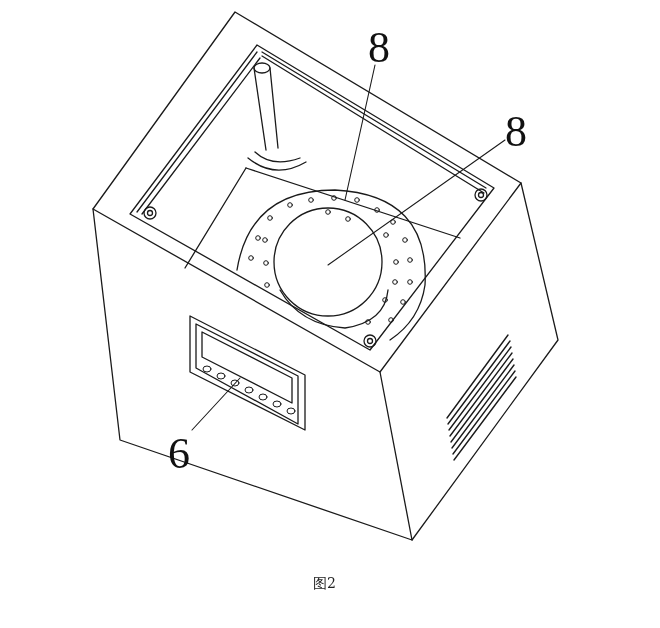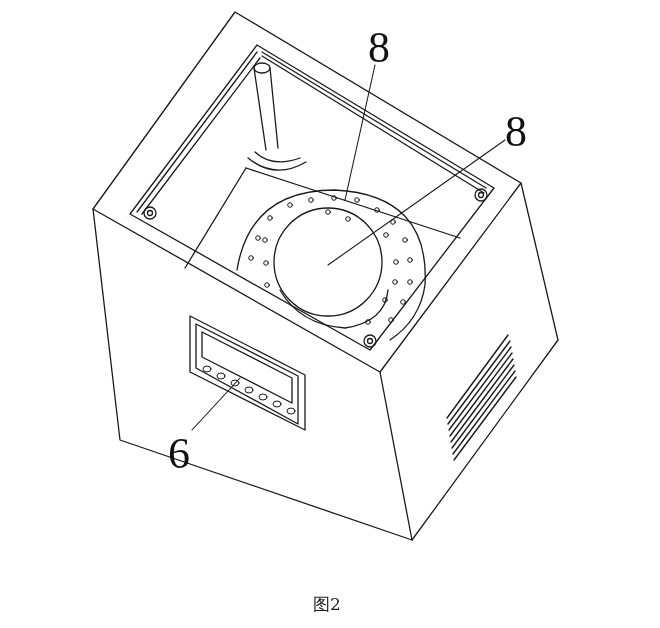--- a/index.html
+++ b/index.html
@@ -1,19 +1,19 @@
 <!DOCTYPE html>
 <html><head>
 <meta charset="utf-8">
 <style>
   html,body{margin:0;padding:0;background:#ffffff;}
   body{width:660px;height:628px;position:relative;overflow:hidden;font-family:"Liberation Serif",serif;}
   svg{position:absolute;left:0;top:0;}
   .lbl{position:absolute;font-family:"Liberation Serif",serif;color:#111;line-height:1;}
-  .caption{position:absolute;left:313px;top:575px;font-size:17px;color:#222;font-family:"DejaVu Serif",serif;margin-top:18px;}
+  .caption{position:absolute;left:313px;top:575px;font-size:14px;color:#222;font-family:"DejaVu Serif",serif;}
 </style>
 </head>
 <body>
 
 <svg width="660" height="628" viewBox="0 0 660 628" fill="none" stroke="#1a1a1a" stroke-width="1.3" stroke-linejoin="round" stroke-linecap="round">
 
   <g>
     <polygon points="235,12 521,183 380,372 93,209"></polygon>
 
     <polyline points="93,209 120,440 412,540 380,372"></polyline>

